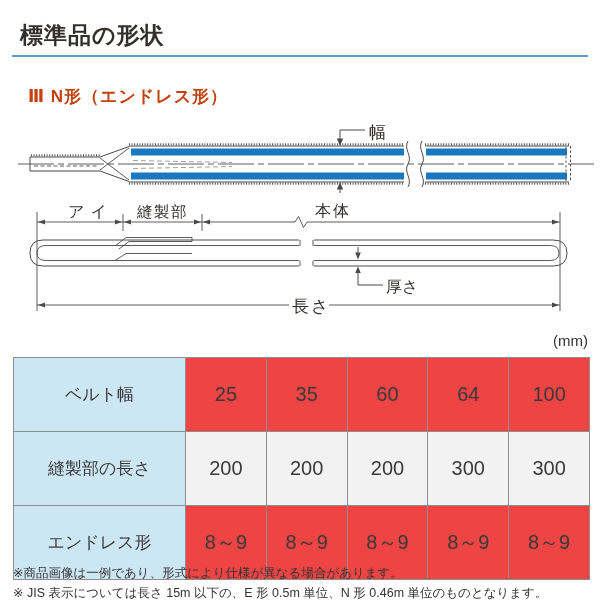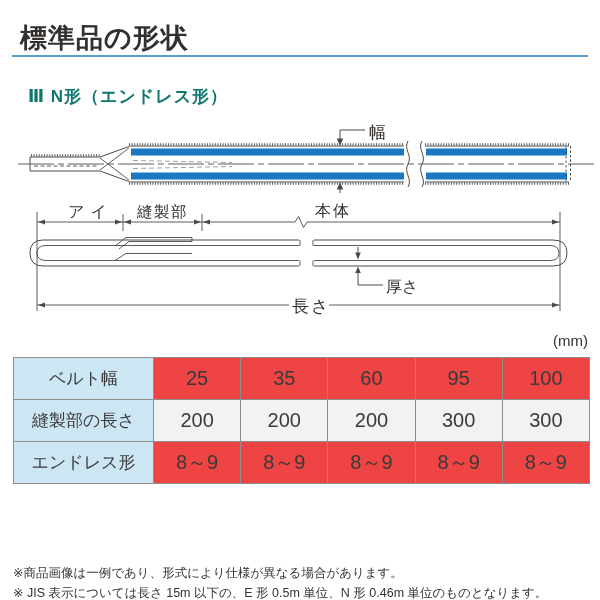--- a/index.html
+++ b/index.html
@@ -3,47 +3,47 @@
 <meta charset="utf-8">
 <style>
   html,body{margin:0;padding:0;}
   body{
     width:600px;height:600px;position:relative;background:#ffffff;
     font-family:"Liberation Sans","DejaVu Sans",sans-serif;color:#333;
     overflow:hidden;
   }
   .page-title{
     position:absolute;left:20px;top:20px;margin:0;
-    font-size:27px;font-weight:700;color:#332f2d;letter-spacing:1px;
+    font-size:23px;font-weight:700;color:#332f2d;letter-spacing:1px;
   }
   .title-rule{
     position:absolute;left:12px;top:55px;width:576px;height:2px;
     background:#5d9fc7;
   }
   .subtitle{
     position:absolute;left:28px;top:85px;margin:0;
-    font-size:17px;font-weight:700;color:#0f766e;letter-spacing:1px;
+    font-size:17px;font-weight:700;color:#c2410c;letter-spacing:1px;
   }
   svg.diagram{position:absolute;left:0;top:0;}
   svg .dline{stroke:#4a4a4a;stroke-width:1;fill:none;}
   svg .thin{stroke:#4a4a4a;stroke-width:0.9;fill:none;}
   svg .serr{stroke:#555;stroke-width:2.2;fill:none;stroke-dasharray:1 1.6;}
   svg .stitch{stroke:#888;stroke-width:0.8;fill:none;stroke-dasharray:5 3;}
   svg .arrow{fill:#4a4a4a;stroke:none;}
   svg text{fill:#332f2d;font-family:"Liberation Sans","DejaVu Sans",sans-serif;}
   .unit-label{
     position:absolute;right:12px;top:332px;font-size:15px;color:#333;
   }
   table.spec-table{
     position:absolute;left:13px;top:357px;width:577px;
     border-collapse:collapse;table-layout:fixed;
   }
   table.spec-table th, table.spec-table td{
     border:1px solid #8e8e8e;text-align:center;vertical-align:middle;
-    height:41px;padding:0;color:#3a3a3a;
+    height:41px;padding:16px;color:#3a3a3a;
   }
   table.spec-table th{
     background:#cde6f4;font-weight:400;font-size:17px;width:139px;
   }
   table.spec-table td{font-size:20px;background:#ef4444;}
   table.spec-table tr:nth-child(even) td{background:#f2f2f2;}
   .notes{position:absolute;left:13px;top:537px;width:584px;margin-top:28px;}
   .note-line{
     margin:0 0 3px 0;font-size:12.5px;line-height:1.35;color:#333;
     white-space:nowrap;
@@ -158,21 +158,21 @@
 
 <div class="unit-label">(mm)</div>
 
 <table class="spec-table">
   <tbody>
     <tr>
       <th>ベルト幅</th>
       <td>25</td>
       <td>35</td>
       <td>60</td>
-      <td>95</td>
+      <td>64</td>
       <td>100</td>
     </tr>
     <tr>
       <th>縫製部の長さ</th>
       <td>200</td>
       <td>200</td>
       <td>200</td>
       <td>300</td>
       <td>300</td>
     </tr>

